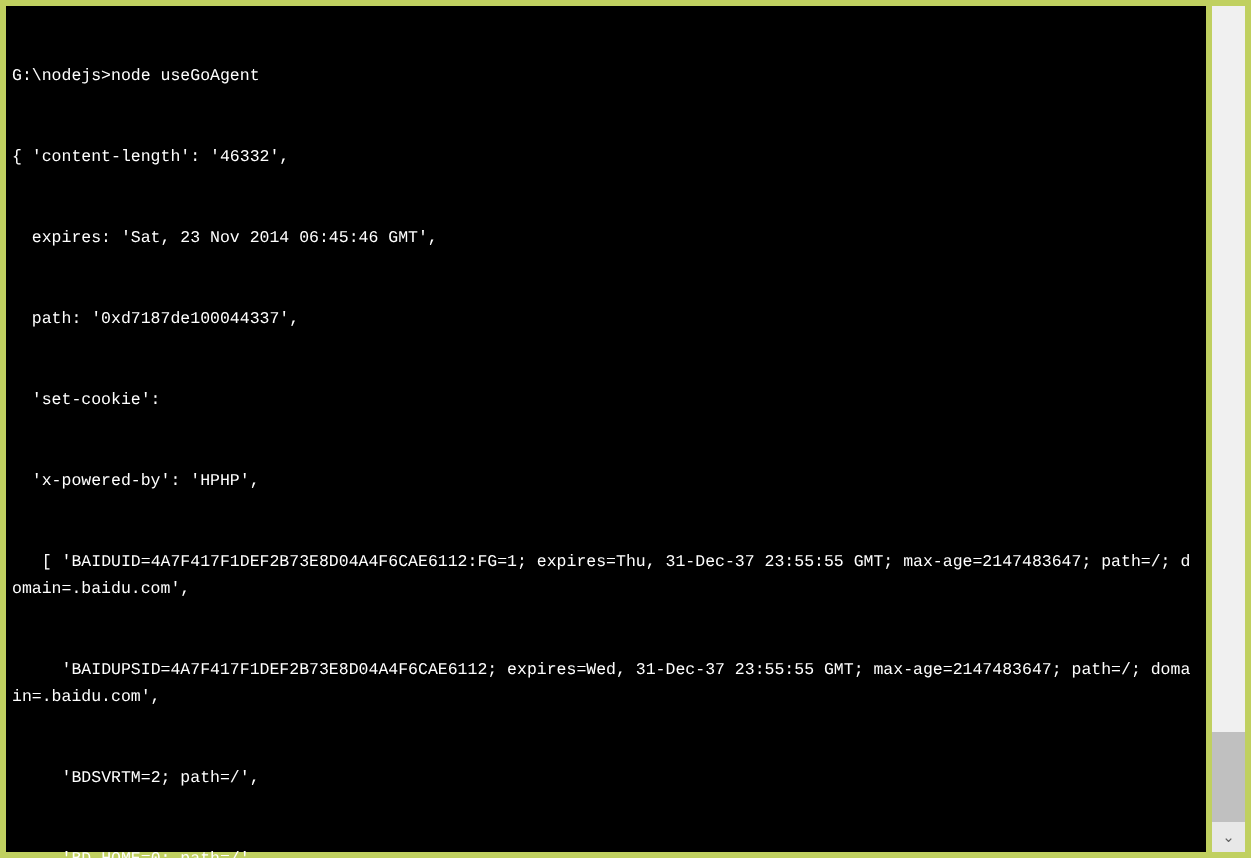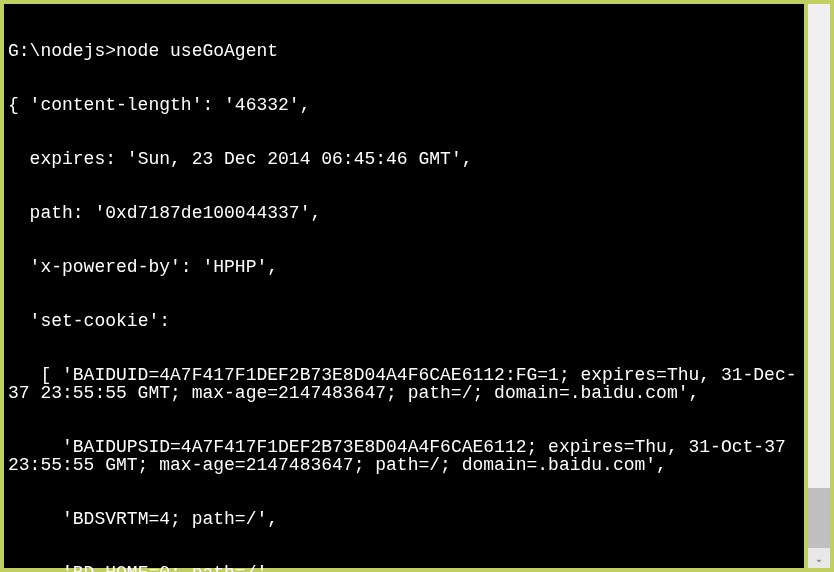--- a/index.html
+++ b/index.html
@@ -13,21 +13,21 @@
       width: 834px;
       height: 572px;
       overflow: hidden;
       position: relative;
     }
     .terminal {
       background: #000;
       width: 800px;
       height: 564px;
       font-family: 'Consolas', 'Courier New', monospace;
-      font-size: 18px;
+      font-size: 11px;
       color: #fff;
       padding: 2px 4px;
       line-height: 18px;
       white-space: pre-wrap;
       word-break: break-all;
       position: relative;
     }
     .line {
       display: block;
     }
@@ -58,27 +58,27 @@
       height: 60px;
       background: #c0c0c0;
     }
   </style>
 </head>
 <body>
 
 <div class="terminal">
   <span class="line">G:\nodejs&gt;node useGoAgent</span>
   <span class="line">{ 'content-length': '46332',</span>
-  <span class="line">  expires: 'Sun, 23 Dec 2014 06:45:46 GMT',</span>
+  <span class="line">  expires: 'Sat, 23 Nov 2014 06:45:46 GMT',</span>
   <span class="line">  path: '0xd7187de100044337',</span>
+  <span class="line">  'set-cookie':</span>
   <span class="line">  'x-powered-by': 'HPHP',</span>
-  <span class="line">  'set-cookie':</span>
   <span class="line">   [ 'BAIDUID=4A7F417F1DEF2B73E8D04A4F6CAE6112:FG=1; expires=Thu, 31-Dec-37 23:55:55 GMT; max-age=2147483647; path=/; domain=.baidu.com',</span>
-  <span class="line">     'BAIDUPSID=4A7F417F1DEF2B73E8D04A4F6CAE6112; expires=Thu, 31-Oct-37 23:55:55 GMT; max-age=2147483647; path=/; domain=.baidu.com',</span>
-  <span class="line">     'BDSVRTM=4; path=/',</span>
+  <span class="line">     'BAIDUPSID=4A7F417F1DEF2B73E8D04A4F6CAE6112; expires=Wed, 31-Dec-37 23:55:55 GMT; max-age=2147483647; path=/; domain=.baidu.com',</span>
+  <span class="line">     'BDSVRTM=2; path=/',</span>
   <span class="line">     'BD_HOME=0; path=/',</span>
   
   
   
   
   
   
   
   
   

